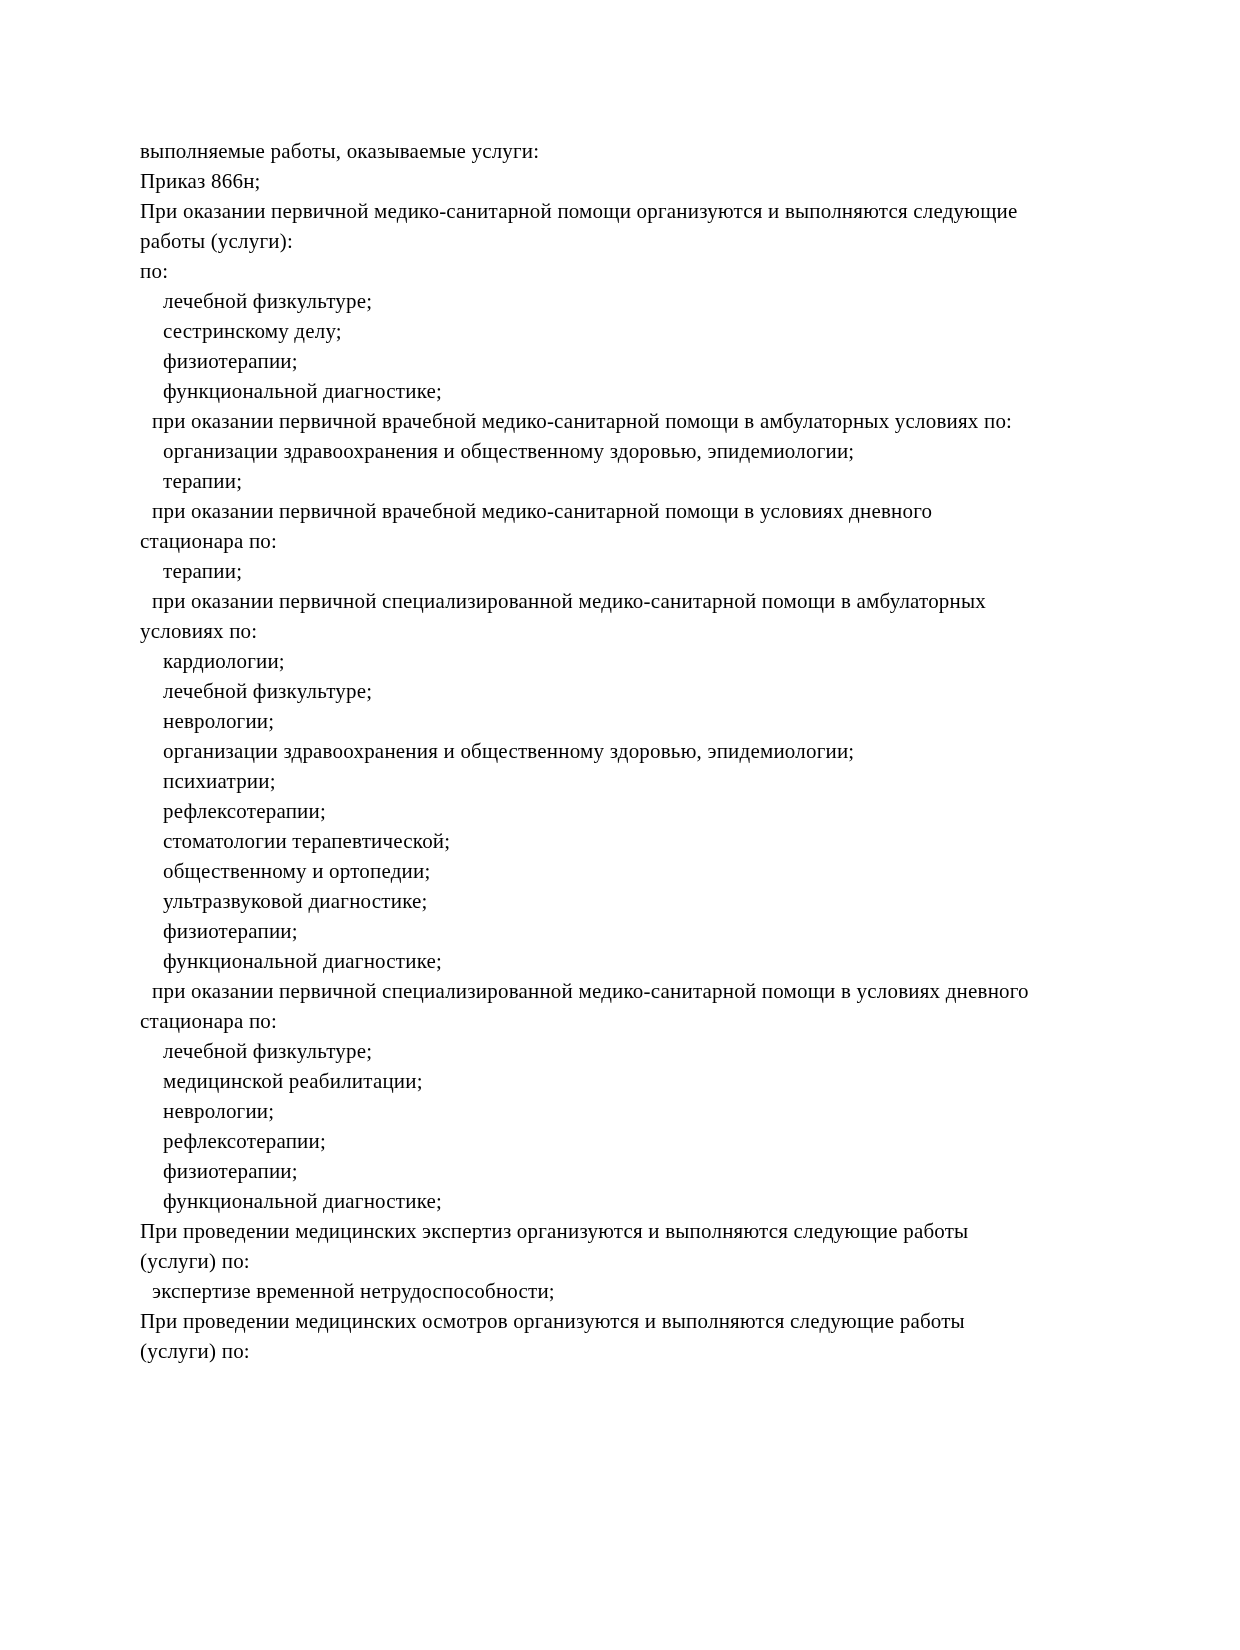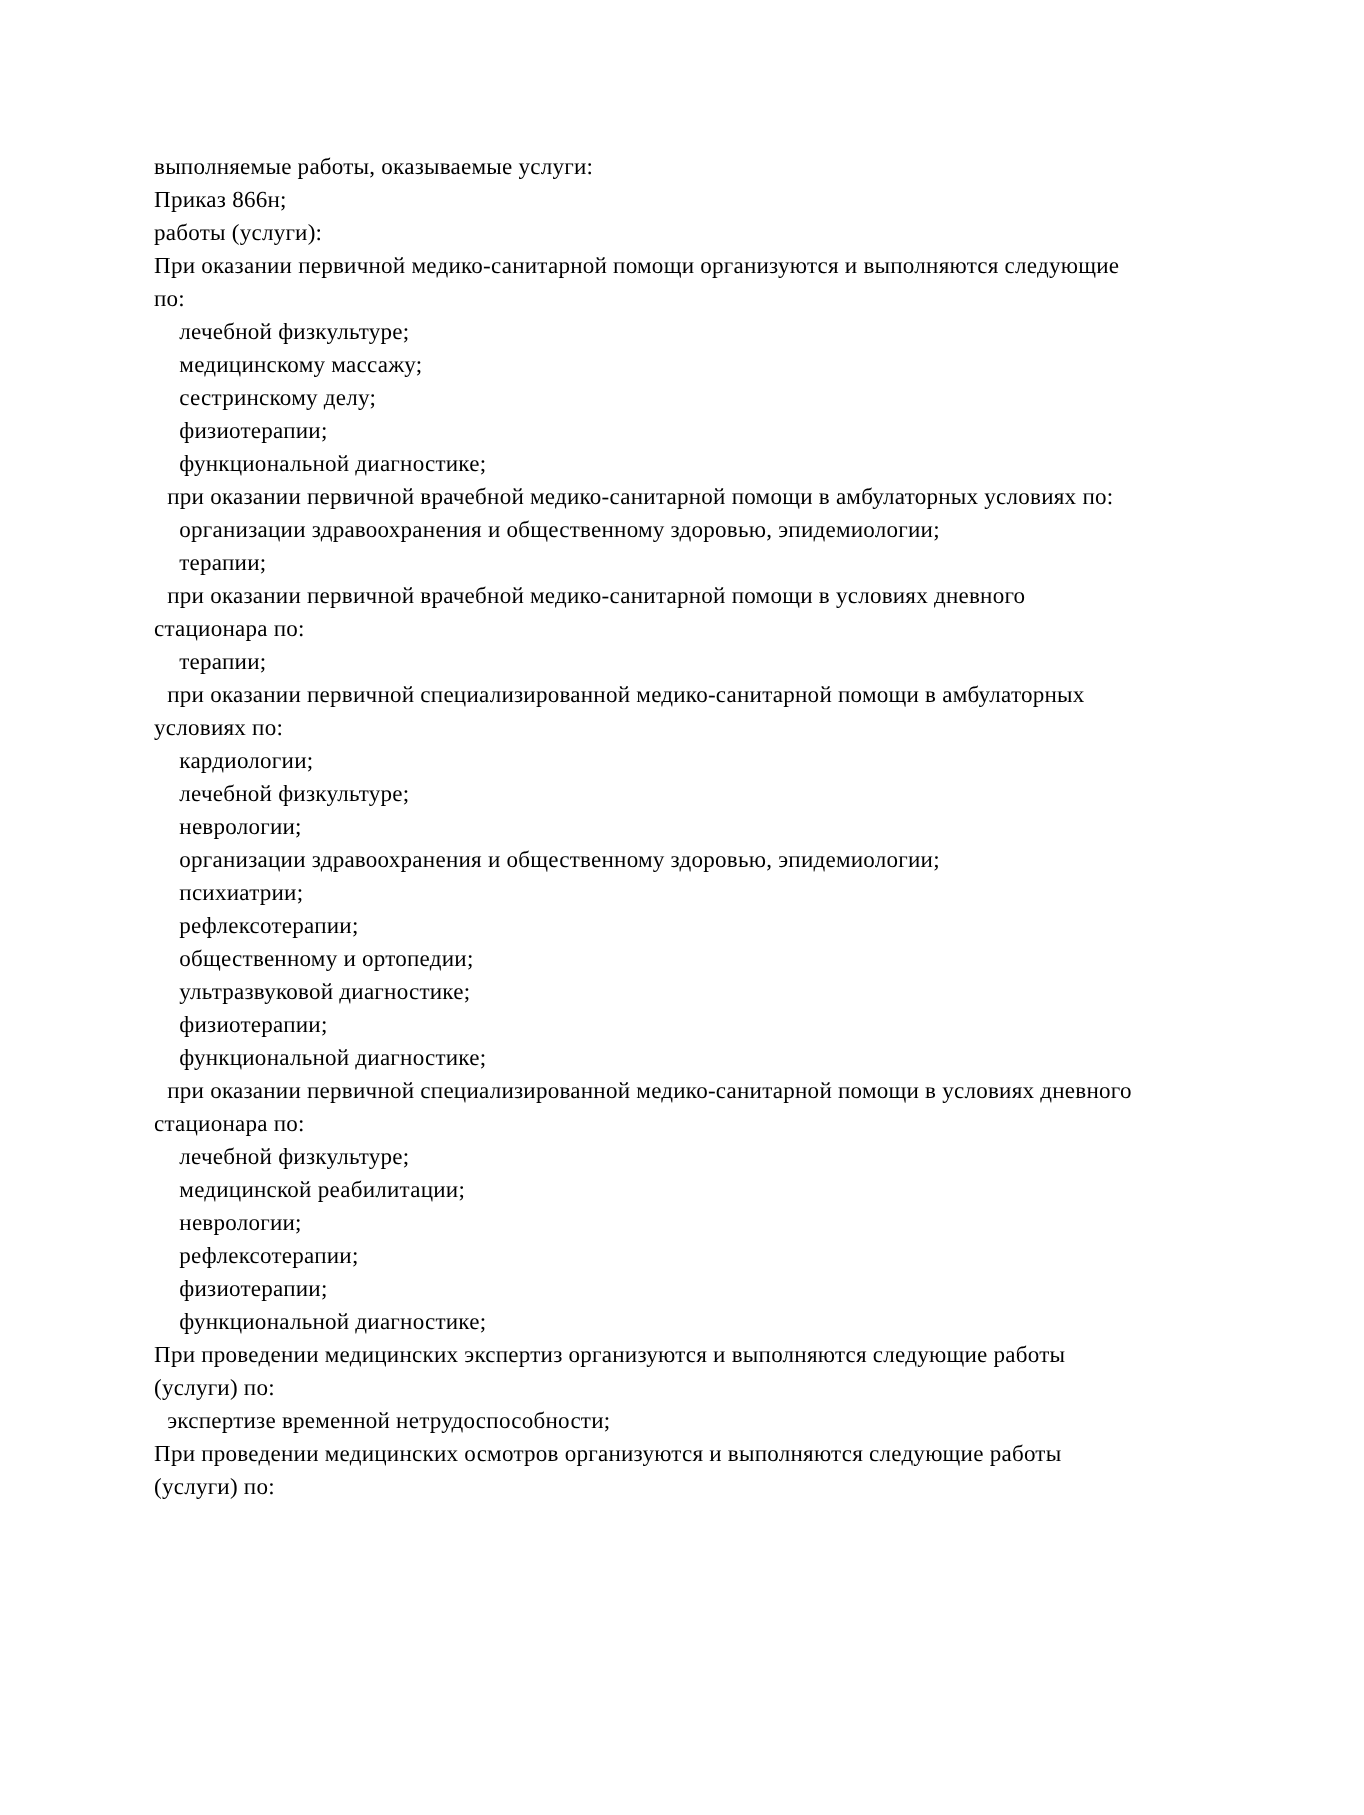--- a/index.html
+++ b/index.html
@@ -36,42 +36,42 @@
   .ind1 { padding-left: 12px; }
   .ind2 { padding-left: 23px; }
 </style>
 </head>
 <body>
 
 <div class="page">
   <div class="text-block">
       <div class="line ind0">выполняемые работы, оказываемые услуги:</div>
       <div class="line ind0">Приказ 866н;</div>
+      <div class="line ind0">При оказании первичной медико-санитарной помощи организуются и выполняются следующие</div>
       <div class="line ind0">работы (услуги):</div>
-      <div class="line ind0">При оказании первичной медико-санитарной помощи организуются и выполняются следующие</div>
       <div class="line ind0">по:</div>
       <div class="line ind2">лечебной физкультуре;</div>
-      <div class="line ind2">медицинскому массажу;</div>
       <div class="line ind2">сестринскому делу;</div>
       <div class="line ind2">физиотерапии;</div>
       <div class="line ind2">функциональной диагностике;</div>
       <div class="line ind1">при оказании первичной врачебной медико-санитарной помощи в амбулаторных условиях по:</div>
       <div class="line ind2">организации здравоохранения и общественному здоровью, эпидемиологии;</div>
       <div class="line ind2">терапии;</div>
       <div class="line ind1">при оказании первичной врачебной медико-санитарной помощи в условиях дневного</div>
       <div class="line ind0">стационара по:</div>
       <div class="line ind2">терапии;</div>
       <div class="line ind1">при оказании первичной специализированной медико-санитарной помощи в амбулаторных</div>
       <div class="line ind0">условиях по:</div>
       <div class="line ind2">кардиологии;</div>
       <div class="line ind2">лечебной физкультуре;</div>
       <div class="line ind2">неврологии;</div>
       <div class="line ind2">организации здравоохранения и общественному здоровью, эпидемиологии;</div>
       <div class="line ind2">психиатрии;</div>
       <div class="line ind2">рефлексотерапии;</div>
+      <div class="line ind2">стоматологии терапевтической;</div>
       <div class="line ind2">общественному и ортопедии;</div>
       <div class="line ind2">ультразвуковой диагностике;</div>
       <div class="line ind2">физиотерапии;</div>
       <div class="line ind2">функциональной диагностике;</div>
       <div class="line ind1">при оказании первичной специализированной медико-санитарной помощи в условиях дневного</div>
       <div class="line ind0">стационара по:</div>
       <div class="line ind2">лечебной физкультуре;</div>
       <div class="line ind2">медицинской реабилитации;</div>
       <div class="line ind2">неврологии;</div>
       <div class="line ind2">рефлексотерапии;</div>

